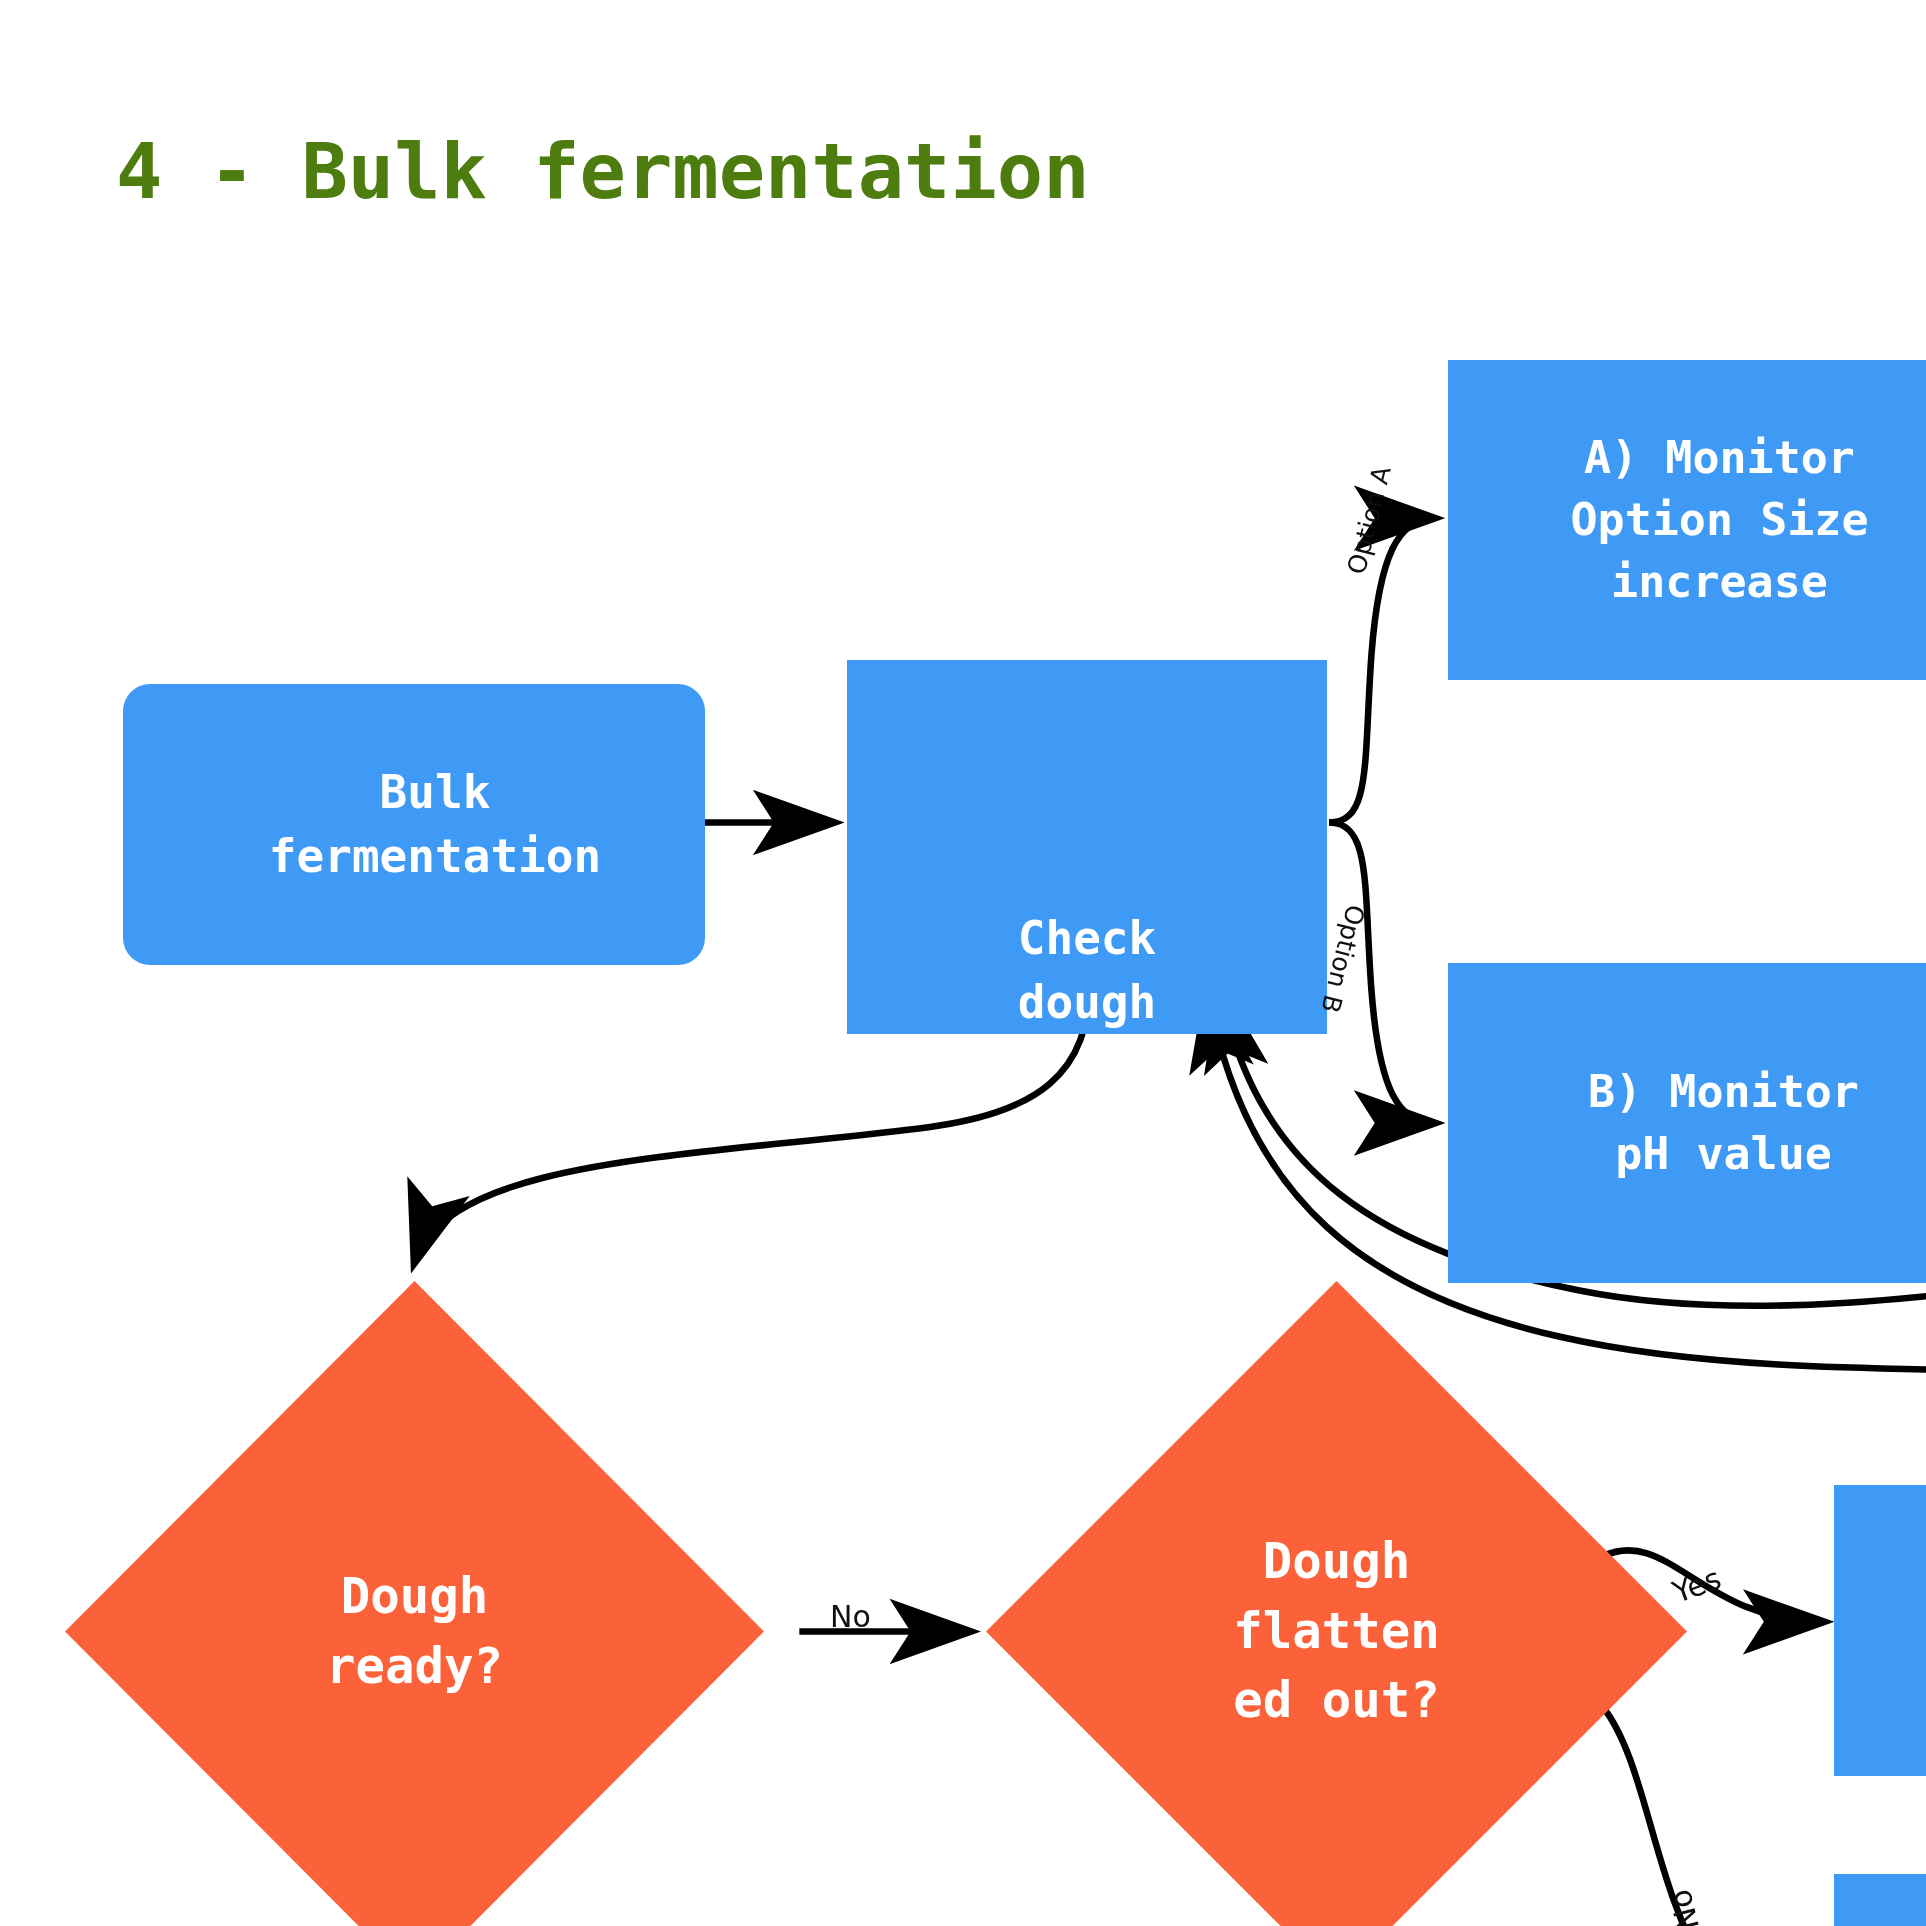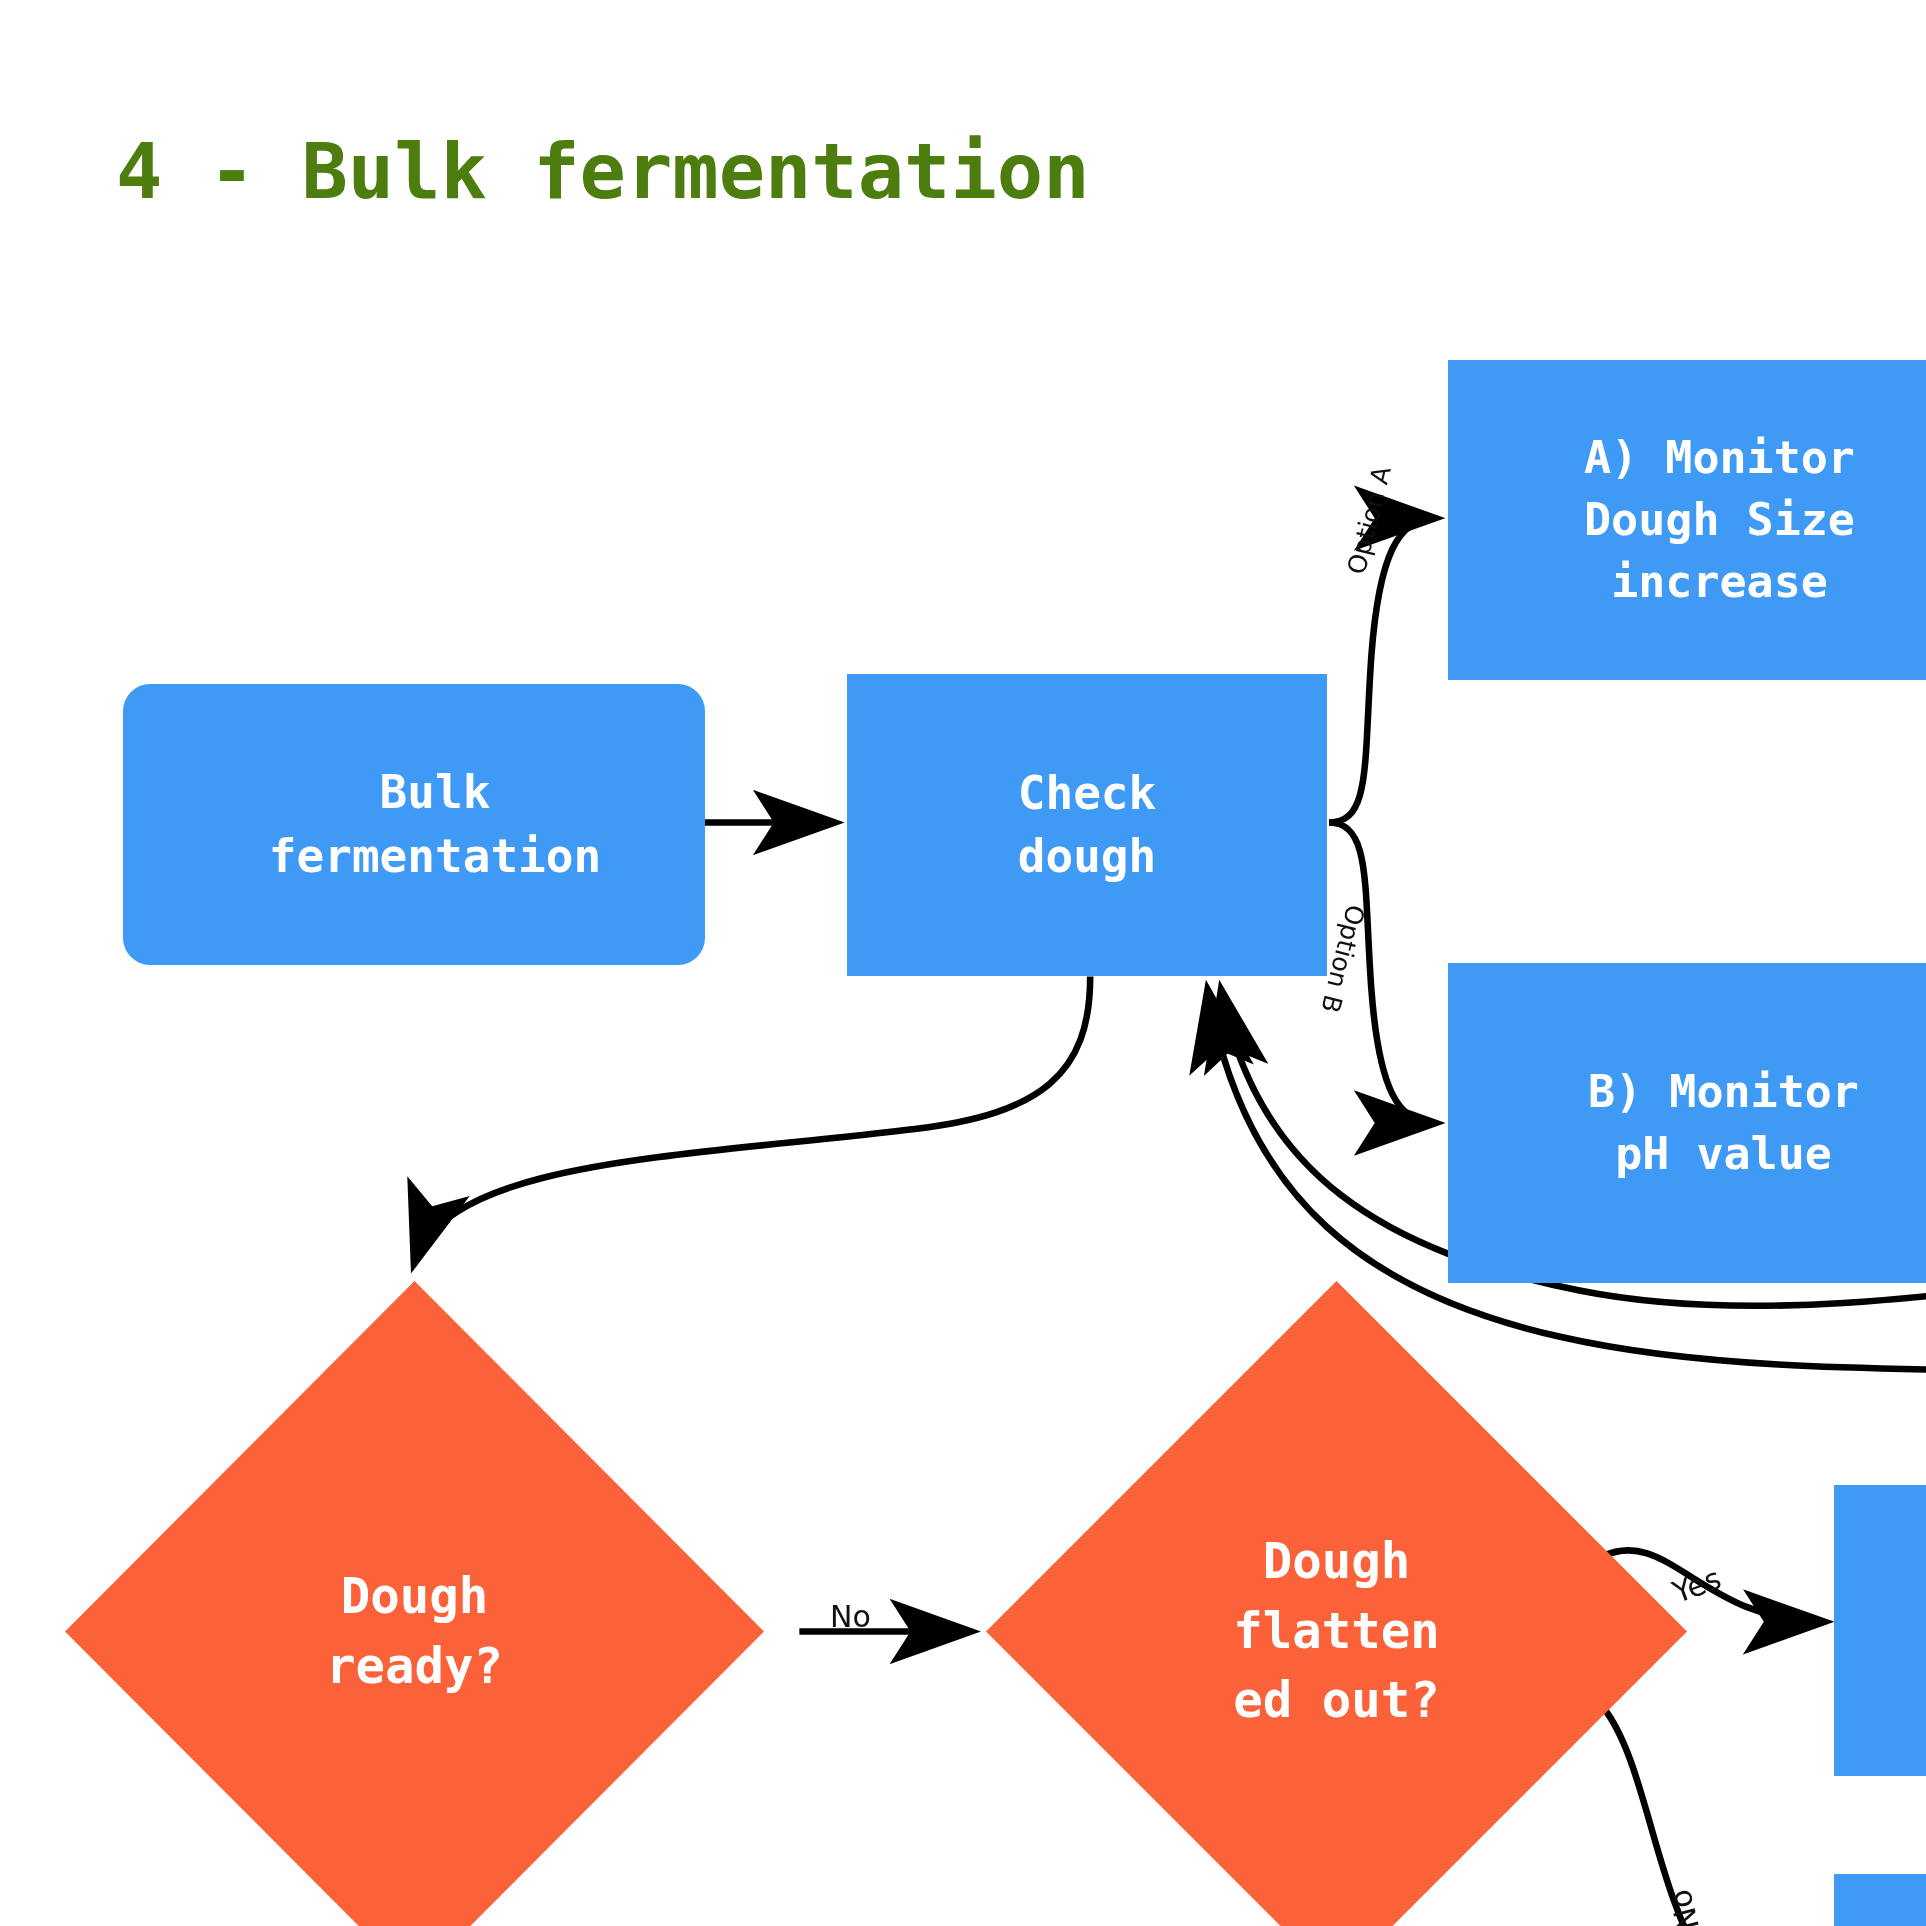--- a/index.html
+++ b/index.html
@@ -89,28 +89,28 @@
     </g>
   </svg>
 
   <div class="title" style="left:116px;top:127px;font-size:77px;">4 - Bulk fermentation</div>
 
   <div class="node blue rounded" style="left:123px;top:684px;width:582px;height:281px;">
     <div class="txt" style="font-size:46px;">Bulk
 fermentation</div>
   </div>
 
-  <div class="node blue" style="left:847px;top:674px;width:480px;height:302px;">
+  <div class="node blue" style="left:847px;top:660px;width:480px;height:374px;align-items:flex-end;">
     <div class="txt" style="font-size:46px;">Check
 dough</div>
   </div>
 
   <div class="node blue" style="left:1448px;top:360px;width:543px;height:320px;">
     <div class="txt" style="font-size:45px;">A) Monitor
-Dough Size
+Option Size
 increase</div>
   </div>
 
   <div class="node blue" style="left:1448px;top:963px;width:551px;height:320px;">
     <div class="txt" style="font-size:45px;">B) Monitor
 pH value</div>
   </div>
 
   <div class="node blue" style="left:1834px;top:1485px;width:485px;height:291px;">
     

